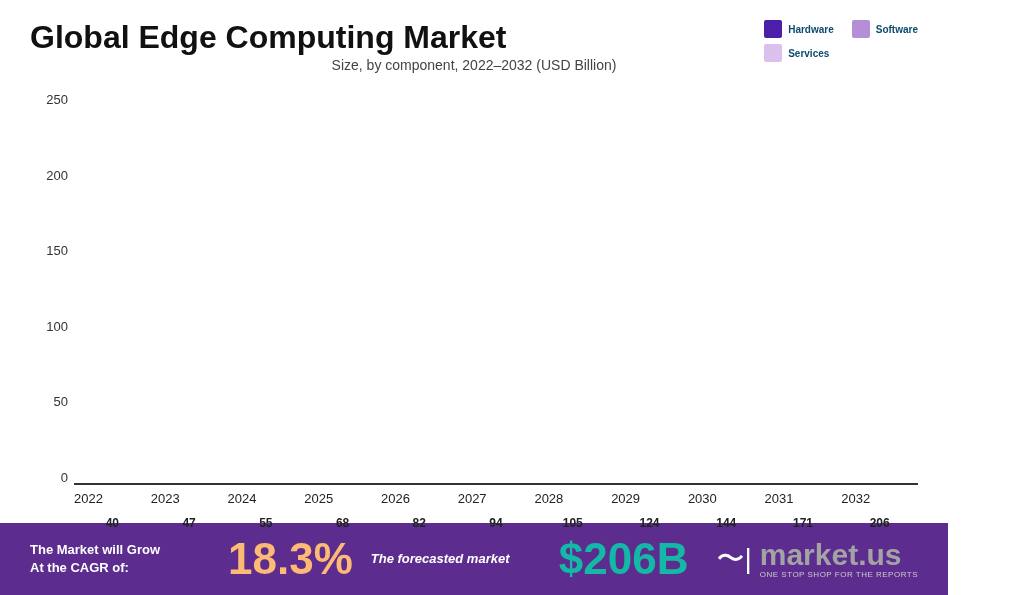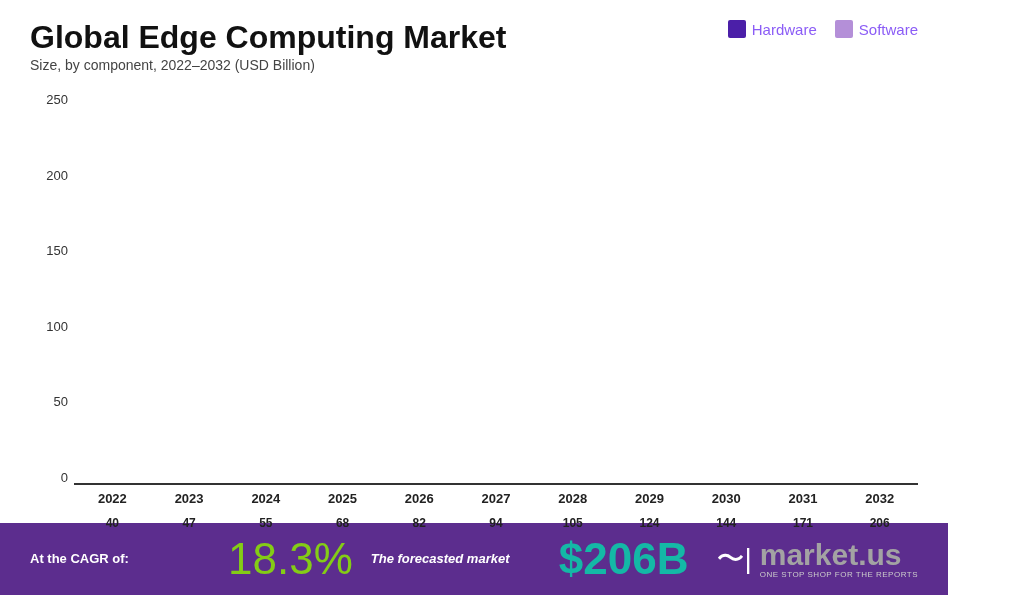--- a/index.html
+++ b/index.html
@@ -30,40 +30,41 @@
     .chart-title {
       font-size: 32px;
       font-weight: 900;
       color: #111;
       line-height: 1.1;
     }
     .chart-subtitle {
       font-size: 14px;
       color: #444;
       margin-top: 2px;
+      text-align: center;
     }
     .legend {
       position: absolute;
       top: 20px;
       right: 30px;
       display: flex;
       flex-direction: column;
       gap: 6px;
     }
     .legend-row {
       display: flex;
       gap: 18px;
     }
     .legend-item {
       display: flex;
       align-items: center;
       gap: 6px;
-      font-size: 15px;
-      font-weight: 400;
-      color: #8b5cf6;
+      font-size: 10px;
+      font-weight: 700;
+      color: #0c4a6e;
     }
     .legend-box {
       width: 18px;
       height: 18px;
       border-radius: 2px;
     }
     .chart-area {
       flex: 1;
       display: flex;
       align-items: flex-end;
@@ -149,23 +150,23 @@
     .x-labels-row {
       position: absolute;
       bottom: 0;
       left: 0;
       right: 0;
       height: 28px;
       display: flex;
     }
     .x-label {
       flex: 1;
-      text-align: center;
+      text-align: left;
       font-size: 13px;
-      font-weight: 700;
+      font-weight: 400;
       color: #222;
       line-height: 28px;
     }
     .bottom-banner {
       height: 72px;
       background: #5c2d8e;
       display: flex;
       align-items: center;
       padding: 0 30px;
       gap: 0;
@@ -175,22 +176,22 @@
       display: flex;
       flex-direction: column;
       font-size: 13px;
       font-weight: 600;
       line-height: 1.4;
       color: white;
       min-width: 180px;
     }
     .banner-cagr {
       font-size: 44px;
-      font-weight: 400;
-      color: #84cc16;
+      font-weight: 700;
+      color: #fdba74;
       margin: 16px 18px;
       line-height: 1;
     }
     .banner-forecast-text {
       display: flex;
       flex-direction: column;
       font-size: 13px;
       font-weight: 600;
       color: white;
       line-height: 1.4;
@@ -251,20 +252,26 @@
 
     <div class="legend">
       <div class="legend-row">
         <div class="legend-item">
           <div class="legend-box" style="background:#4b1fa8;"></div>
           <span>Hardware</span>
         </div>
         <div class="legend-item">
           <div class="legend-box" style="background:#b48fd8;"></div>
           <span>Software</span>
+        </div>
+      </div>
+      <div class="legend-row">
+        <div class="legend-item">
+          <div class="legend-box" style="background:#dbbfed;"></div>
+          <span>Services</span>
         </div>
       </div>
     </div>
 
     <div class="chart-area">
       <div class="y-axis" id="y-axis">
           <div class="y-label">250</div>
           <div class="y-label">200</div>
           <div class="y-label">150</div>
           <div class="y-label">100</div>
@@ -382,20 +389,21 @@
             <div class="x-label">2030</div>
             <div class="x-label">2031</div>
             <div class="x-label">2032</div>
           </div>
       </div>
     </div>
   </div>
 
   <div class="bottom-banner">
     <div class="banner-text-block">
+      <span>The Market will Grow</span>
       <span>At the CAGR of:</span>
     </div>
     <div class="banner-cagr">18.3%</div>
     <div class="banner-forecast-text">
       <span>The forecasted market</span>
     </div>
     <div class="banner-value">$206B</div>
     <div class="banner-logo-area">
       <div class="banner-logo-icon">〜|</div>
       <div class="banner-logo-text">

